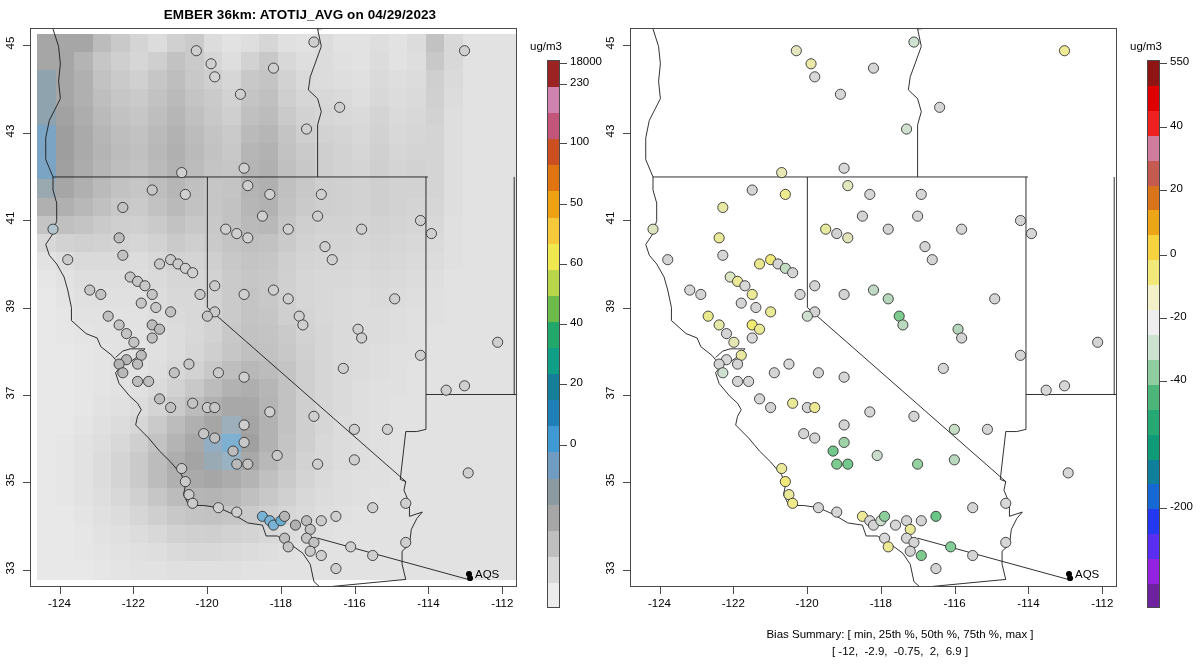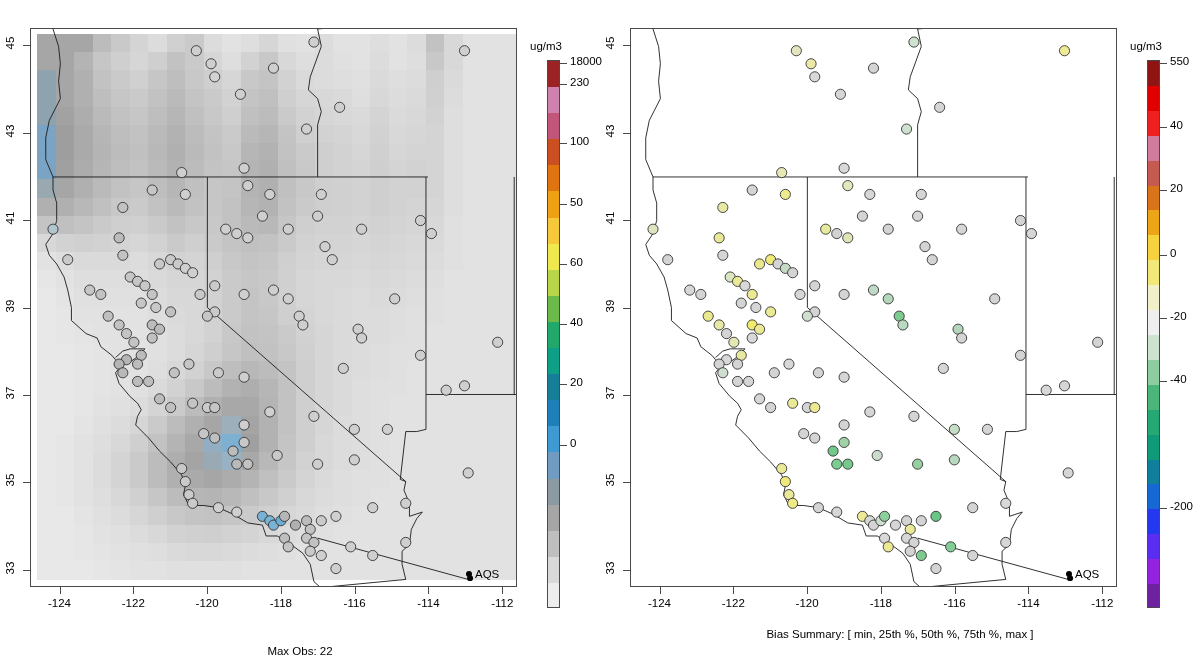--- a/index.html
+++ b/index.html
@@ -46,20 +46,21 @@
   .aqs-legend{position:absolute;display:flex;align-items:center;gap:3px;}
   .aqs-dot{width:6px;height:6px;border-radius:50%;background:#000;}
   .aqs-text{font-size:11.5px;}
 </style>
 </head>
 <body>
 
 <div class="page">
 
   <div class="panel" id="panel-left">
+    <div class="ptitle">EMBER 36km: ATOTIJ_AVG on 04/29/2023</div>
 
     <div class="plotframe" id="frame-left">
       <div class="rasterwrap" id="raster-left">
           <div style="position: absolute; left: 6px; top: 5px; width: 19.1px; height: 18.77px; background: rgb(166, 166, 166);"></div>
           <div style="position: absolute; left: 24.5px; top: 5px; width: 19.1px; height: 18.77px; background: rgb(166, 166, 166);"></div>
           <div style="position: absolute; left: 43px; top: 5px; width: 19.1px; height: 18.77px; background: rgb(166, 166, 166);"></div>
           <div style="position: absolute; left: 61.5px; top: 5px; width: 19.1px; height: 18.77px; background: rgb(188, 188, 188);"></div>
           <div style="position: absolute; left: 80px; top: 5px; width: 19.1px; height: 18.77px; background: rgb(201, 201, 201);"></div>
           <div style="position: absolute; left: 98.5px; top: 5px; width: 19.1px; height: 18.77px; background: rgb(212, 212, 212);"></div>
           <div style="position: absolute; left: 117px; top: 5px; width: 19.1px; height: 18.77px; background: rgb(220, 220, 220);"></div>
@@ -1065,21 +1066,20 @@
           <div class="cblab" style="left: 40px; top: 215.9px;">60</div>
           <div class="cbtick" style="left: 30px; top: 284.1px;"></div>
           <div class="cblab" style="left: 40px; top: 276.1px;">40</div>
           <div class="cbtick" style="left: 30px; top: 344.4px;"></div>
           <div class="cblab" style="left: 40px; top: 336.4px;">20</div>
           <div class="cbtick" style="left: 30px; top: 404.7px;"></div>
           <div class="cblab" style="left: 40px; top: 396.7px;">0</div>
         </div>
     </div>
 
-    <div class="caption cap2">Max Obs: 22</div>
   </div>
 
   <div class="panel" id="panel-right">
 
     <div class="plotframe" id="frame-right" style="left:30px;">
       <svg class="mapsvg" id="map-right" viewBox="0 0 487 559" preserveAspectRatio="none">
           <path d="M22.1 0.0 L27.7 17.5 L29.5 34.9 L27.7 52.4 L29.5 69.9 L18.4 91.7 L14.8 109.2 L14.8 131.0 L22.1 148.5 L22.1 161.6 L25.8 174.7 L25.8 192.2 L22.1 205.3 L14.8 216.2 L18.4 227.1 L25.8 235.8 L33.2 248.9 L36.9 262.0 L40.6 279.5 L40.6 292.6 L55.3 305.7 L66.4 310.1 L70.1 318.8 L81.2 327.5 L84.9 331.9 L88.5 340.6 L84.9 345.0 L88.5 355.9 L99.6 369.0 L107.0 375.6 L110.7 382.1 L107.0 388.7 L105.1 397.4 L118.1 410.5 L129.1 423.6 L140.2 434.5 L151.3 447.6 L155.0 458.6 L153.1 467.3 L158.6 478.2 L173.4 478.2 L188.2 480.4 L202.9 486.9 L217.7 495.7 L232.4 497.9 L236.1 508.8 L247.2 508.8 L258.3 515.3 L273.0 526.2 L280.4 537.2 L284.1 554.6 L291.5 561.2" fill="none" stroke="#1a1a1a" stroke-width="0.9"></path>
           <path d="M84.9 329.7 L92.2 323.2 L99.6 321.0 L107.0 321.0 L114.4 321.0 L108.8 327.5 L99.6 334.1 L92.2 336.3 L86.7 334.1" fill="none" stroke="#1a1a1a" stroke-width="0.9"></path>
           <path d="M22.1 148.5 L177.1 148.5" fill="none" stroke="#1a1a1a" stroke-width="0.9"></path>
           <path d="M177.1 148.5 L177.1 279.5" fill="none" stroke="#1a1a1a" stroke-width="0.9"></path>
@@ -1306,15 +1306,16 @@
           <div class="cbtick" style="left: 30px; top: 277.6px;"></div>
           <div class="cblab" style="left: 40px; top: 269.6px;">-20</div>
           <div class="cbtick" style="left: 30px; top: 340.6px;"></div>
           <div class="cblab" style="left: 40px; top: 332.6px;">-40</div>
           <div class="cbtick" style="left: 30px; top: 468.3px;"></div>
           <div class="cblab" style="left: 40px; top: 460.3px;">-200</div>
         </div>
     </div>
 
     <div class="caption cap1">Bias Summary: [ min, 25th %, 50th %, 75th %, max ]</div>
+    <div class="caption cap2">[ -12,  -2.9,  -0.75,  2,  6.9 ]</div>
   </div>
 
 </div>
 
 </body></html>

